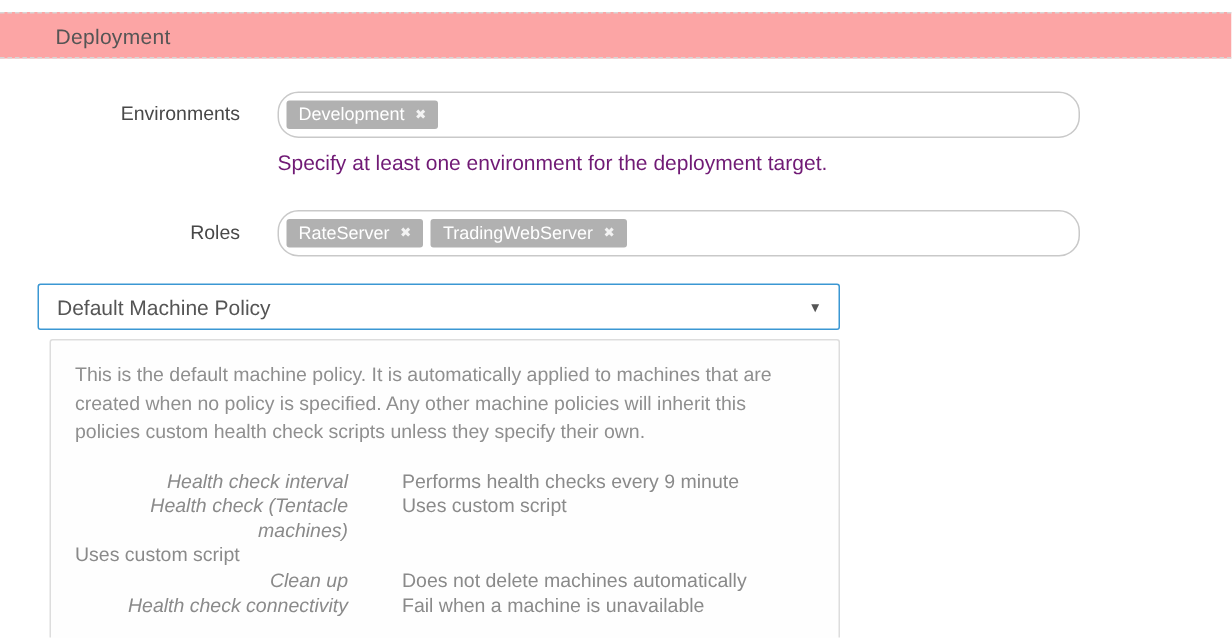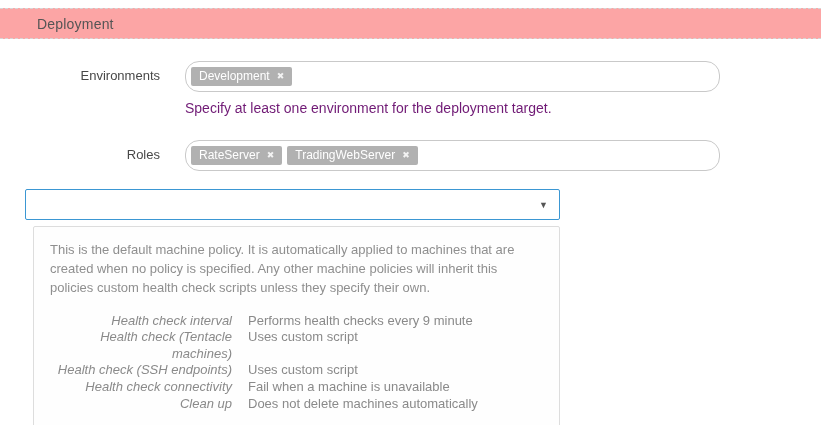--- a/index.html
+++ b/index.html
@@ -96,21 +96,21 @@
   }
   .policy-desc {
     font-size: 13px; color: #8f8f8f;
     line-height: 1.48;
     margin-bottom: 15px;
   }
   .detail-list { font-size: 13px; color: #8a8a8a; }
   .detail-row {
     display: grid;
     grid-template-columns: 182px 1fr;
-    column-gap: 16px;
+    column-gap: 36px;
     line-height: 16.6px;
   }
   .detail-name { font-style: italic; text-align: right; }
   .detail-value { text-align: left; }
 </style>
 </head>
 <body>
 
 <div class="page">
 
@@ -145,45 +145,45 @@
             <span>TradingWebServer</span>
             <span class="tag-remove">✖</span>
           </span>
         </div>
       </div>
     </div>
 
     <div class="form-row" style="margin-top:18px;">
       <div class="control">
         <div class="select">
+          <span>Default Machine Policy</span>
           <span class="arrow">▼</span>
         </div>
 
         <div class="policy-panel">
           <p class="policy-desc">This is the default machine policy. It is automatically applied to machines that are created when no policy is specified. Any other machine policies will inherit this policies custom health check scripts unless they specify their own.</p>
           <div class="detail-list">
             <div class="detail-row">
               <span class="detail-name">Health check interval</span>
               <span class="detail-value">Performs health checks every 9 minute</span>
             </div>
             <div class="detail-row">
               <span class="detail-name">Health check (Tentacle machines)</span>
               <span class="detail-value">Uses custom script</span>
             </div>
             <div class="detail-row">
-              <span class="detail-name">Health check (SSH endpoints)</span>
               <span class="detail-value">Uses custom script</span>
+            </div>
+            <div class="detail-row">
+              <span class="detail-name">Clean up</span>
+              <span class="detail-value">Does not delete machines automatically</span>
             </div>
             <div class="detail-row">
               <span class="detail-name">Health check connectivity</span>
               <span class="detail-value">Fail when a machine is unavailable</span>
-            </div>
-            <div class="detail-row">
-              <span class="detail-name">Clean up</span>
-              <span class="detail-value">Does not delete machines automatically</span>
             </div>
           </div>
         </div>
       </div>
     </div>
 
   </div>
 </div>
 
 </body></html>

